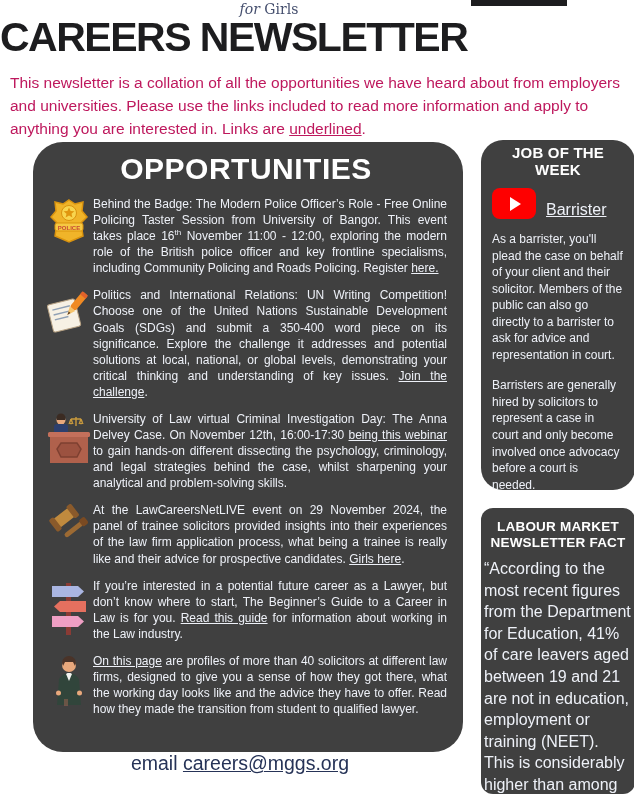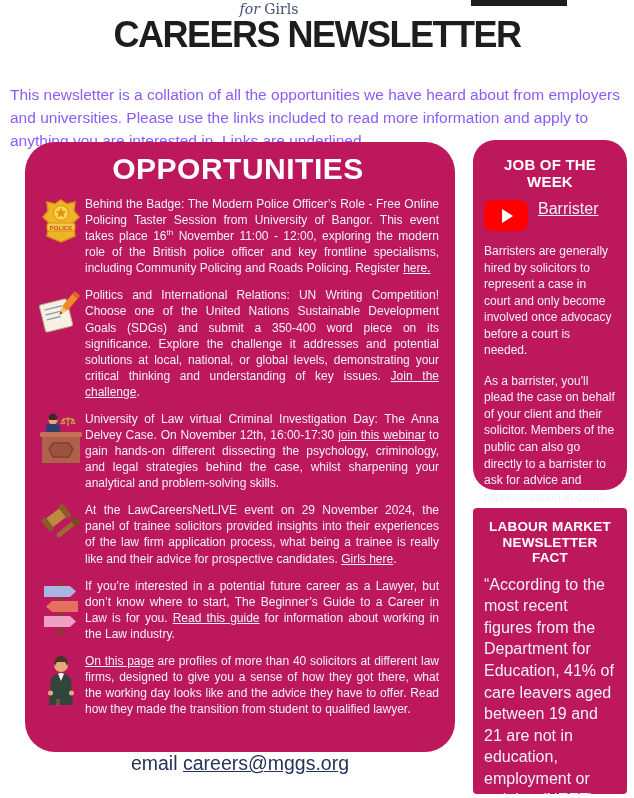--- a/index.html
+++ b/index.html
@@ -4,39 +4,39 @@
 <style>
   html,body{margin:0;padding:0;}
   body{
     width:634px;height:798px;position:relative;background:#ffffff;
     font-family:"Liberation Sans",sans-serif;overflow:hidden;
   }
   .top-black-bar{position:absolute;left:471px;top:0;width:96px;height:6px;background:#1d1d1f;}
   .tagline{position:absolute;left:16px;top:1px;width:506px;text-align:center;
     font-family:"DejaVu Serif","Liberation Serif",serif;font-size:14px;color:#454f6e;}
   .tagline .it{font-style:italic;}
-  .main-title{position:absolute;left:0;top:14px;width:634px;margin:0;text-align:center;
-    font-size:36px;font-weight:800;letter-spacing:-1.5px;color:#1d1d1f;white-space:nowrap;}
-  .intro{position:absolute;left:10px;top:84px;width:616px;margin:0;
-    font-size:15.5px;line-height:1.47;color:#8b5cf6;}
-  .panel{background:#be185d;position:absolute;box-sizing:border-box;color:#eef1f8;}
+  .main-title{position:absolute;left:0;top:14px;width:634px;margin:0;text-align:left;
+    font-size:41px;font-weight:800;letter-spacing:-1.5px;color:#1d1d1f;white-space:nowrap;}
+  .intro{position:absolute;left:10px;top:72px;width:616px;margin:0;
+    font-size:15.5px;line-height:1.47;color:#be185d;}
+  .panel{background:#404040;position:absolute;box-sizing:border-box;color:#eef1f8;margin-left:8px;}
   .main-panel{left:25px;top:142px;width:430px;height:610px;border-radius:30px;
     padding:8px 16px 10px 12px;overflow:hidden;}
   .opp-title{margin:2px 0 10px 0;text-align:center;color:#ffffff;
     font-size:30px;font-weight:800;letter-spacing:.5px;}
   .opp-item{display:flex;align-items:flex-start;margin-bottom:11px;}
   .opp-icon{flex:0 0 48px;display:flex;justify-content:center;padding-top:2px;}
   .opp-text{flex:1;margin:0;font-size:12px;line-height:1.34;text-align:justify;color:#eef1f8;}
   sup{font-size:8px;}
   .inline-link{text-decoration:underline;cursor:pointer;color:inherit;}
-  .side-panel-1{left:473px;top:140px;width:154px;height:350px;border-radius:22px;padding:16px 11px;}
-  .side-panel-2{left:473px;top:508px;width:154px;height:286px;border-radius:4px;padding:11px 11px;overflow:hidden;}
+  .side-panel-1{left:473px;top:140px;width:154px;height:350px;border-radius:22px;padding:4px 11px;}
+  .side-panel-2{left:473px;top:508px;width:154px;height:286px;border-radius:12px;padding:11px 3px;overflow:hidden;}
   .side-title{margin:0 0 10px 0;text-align:center;color:#ffffff;font-size:15px;font-weight:800;letter-spacing:.2px;}
   .side-title.small{font-size:13.5px;line-height:1.15;margin-bottom:8px;}
-  .video-row{display:flex;align-items:flex-start;gap:10px;margin-bottom:12px;}
+  .video-row{display:flex;align-items:flex-end;gap:10px;margin-bottom:12px;}
   .yt{width:44px;height:31px;border-radius:8px;background:#fe0000;display:flex;align-items:center;justify-content:center;cursor:pointer;}
   .yt .tri{width:0;height:0;border-left:11px solid #ffffff;border-top:7px solid transparent;border-bottom:7px solid transparent;margin-left:2px;}
   .side-text{margin:0 0 14px 0;font-size:12px;line-height:1.38;color:#eef1f8;}
   .quote{margin:0 0 2px 0;font-size:16px;line-height:1.35;color:#eef1f8;}
   .source-link{font-size:12px;font-style:italic;}
   .footer{position:absolute;left:25px;top:752px;width:430px;text-align:center;
     font-size:19.5px;line-height:1.17;color:#263357;}
   .footer .inline-link{text-decoration:underline;}
   svg{display:block;}
 </style>
@@ -96,21 +96,21 @@
     <path d="M10.5 5 A4.5 4.5 0 0 1 19.5 5 L19 7 L11 7 Z" fill="#3b2b22"></path>
     <rect x="8" y="11" width="14" height="10" rx="3" fill="#2d3f6d"></rect>
     <path d="M30 4 L30 13 M25 6 L35 6 M25 6 L23.5 10 M25 6 L26.5 10 M35 6 L33.5 10 M35 6 L36.5 10" stroke="#c99a3d" stroke-width="1.4" fill="none"></path>
     <path d="M22 10 A4 4 0 0 0 28 10 Z" fill="#c99a3d"></path>
     <path d="M32 10 A4 4 0 0 0 38 10 Z" fill="#c99a3d"></path>
     <rect x="2" y="19" width="42" height="5" rx="1.5" fill="#c4705b"></rect>
     <rect x="4" y="24" width="38" height="26" fill="#b0614c"></rect>
     <path d="M15 30 L31 30 L35 36 L31 44 L15 44 L11 36 Z" fill="#9c5240" stroke="#7e4031" stroke-width="1.5"></path>
   </svg>
 </span>
-    <p class="opp-text"><span>University of Law virtual Criminal Investigation Day: The Anna Delvey Case. On November 12th, 16:00-17:30 </span><span class="inline-link">join this webinar</span><span> to gain hands-on different dissecting the psychology, criminology, and legal strategies behind the case, whilst sharpening your analytical and problem-solving skills.</span></p>
+    <p class="opp-text"><span>University of Law virtual Criminal Investigation Day: The Anna Delvey Case. On November 12th, 16:00-17:30 </span><span class="inline-link">being this webinar</span><span> to gain hands-on different dissecting the psychology, criminology, and legal strategies behind the case, whilst sharpening your analytical and problem-solving skills.</span></p>
   </div>
 
   <div class="opp-item">
     <span class="opp-icon">
   <svg width="44" height="40" viewBox="0 0 44 40">
     <g transform="rotate(-38 16 14)">
       <rect x="6" y="9" width="22" height="11" rx="3" fill="#c08a3e"></rect>
       <rect x="3" y="7" width="6" height="15" rx="2" fill="#8a5a2b"></rect>
       <rect x="25" y="7" width="6" height="15" rx="2" fill="#8a5a2b"></rect>
     </g>
@@ -153,22 +153,22 @@
 </section>
 
 <aside class="panel side-panel-1">
   <h3 class="side-title">JOB OF THE WEEK</h3>
   <div class="video-row">
     <span class="yt">
         <span class="tri"></span>
       </span>
     <span class="inline-link">Barrister</span>
   </div>
+  <p class="side-text">As a barrister, you'll plead the case on behalf of your client and their solicitor. Members of the public can also go directly to a barrister to ask for advice and representation in court.</p>
   <p class="side-text">Barristers are generally hired by solicitors to represent a case in court and only become involved once advocacy before a court is needed.</p>
-  <p class="side-text">As a barrister, you'll plead the case on behalf of your client and their solicitor. Members of the public can also go directly to a barrister to ask for advice and representation in court.</p>
 </aside>
 
 <aside class="panel side-panel-2">
   <h3 class="side-title small">
     <span>LABOUR MARKET</span><br>
     <span>NEWSLETTER FACT</span>
   </h3>
   <p class="quote">“According to the most recent figures from the Department for Education, 41% of care leavers aged between 19 and 21 are not in education, employment or training (NEET). This is considerably higher than among young people in general; 12% of those aged 18 to 24 are NEET.”</p>
   <span class="inline-link source-link">Source</span>
 </aside>

